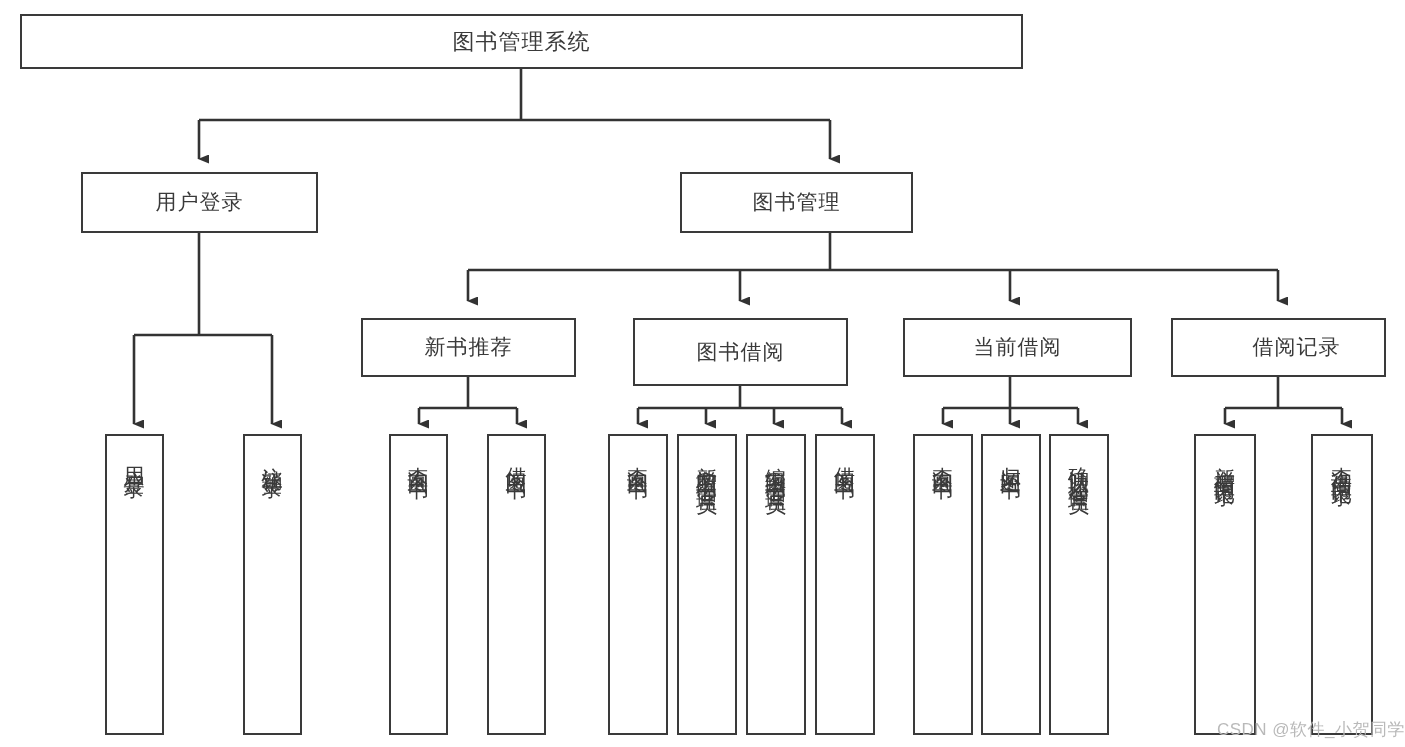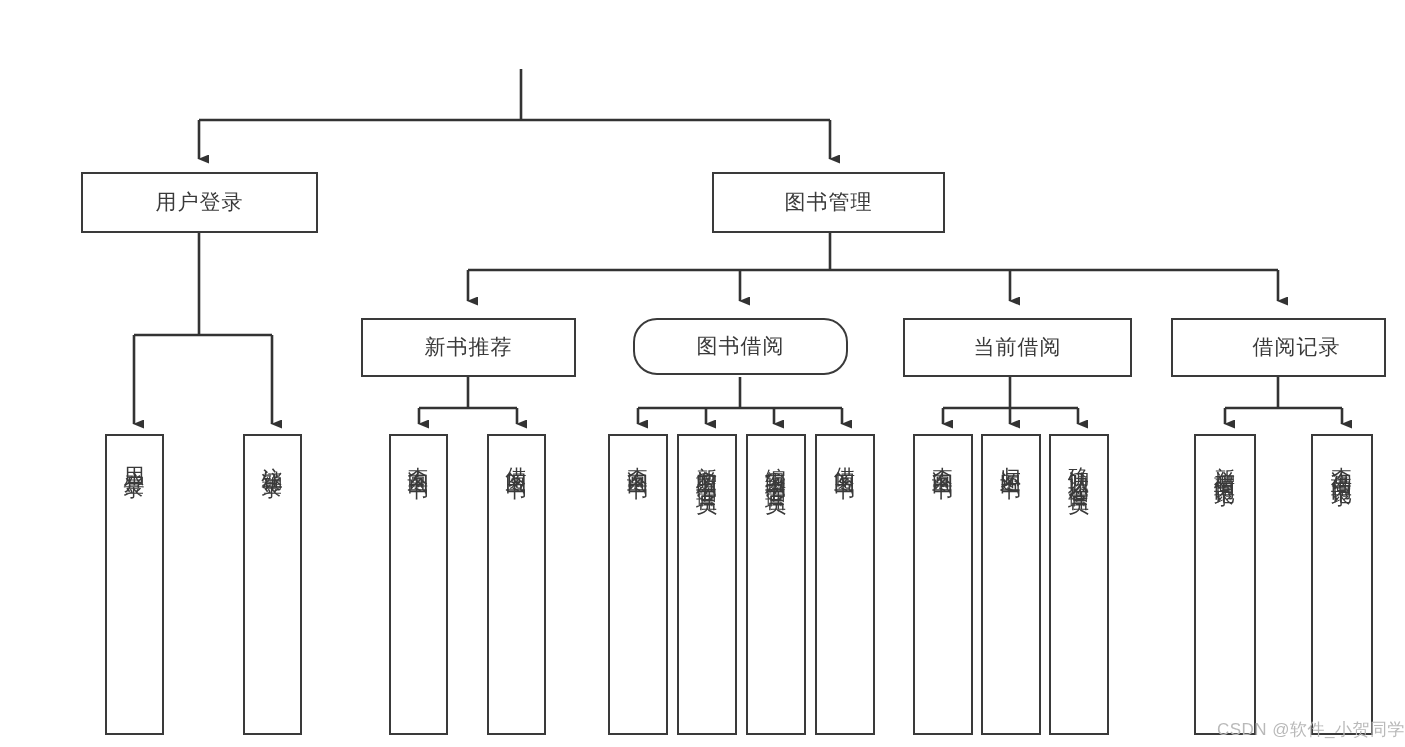--- a/index.html
+++ b/index.html
@@ -124,34 +124,37 @@
       <path d="M1078,408 L1078,424" marker-end="url(#arrowhead)"></path>
 
       <path d="M1278,377 L1278,408"></path>
       <path d="M1225,408 L1342,408"></path>
       <path d="M1225,408 L1225,424" marker-end="url(#arrowhead)"></path>
       <path d="M1342,408 L1342,424" marker-end="url(#arrowhead)"></path>
 
     </g>
   </svg>
 
+  <div class="node horiz root" style="left:20px; top:14px; width:1003px; height:55px;">
+    <span class="node-label">图书管理系统</span>
+  </div>
 
   <div class="node horiz" style="left:81px; top:172px; width:237px; height:61px;">
     <span class="node-label">用户登录</span>
   </div>
 
-  <div class="node horiz" style="left:712px; top:172px; width:233px; height:61px;">
+  <div class="node horiz" style="left:680px; top:172px; width:233px; height:61px;">
     <span class="node-label">图书管理</span>
   </div>
 
   <div class="node horiz" style="left:361px; top:318px; width:215px; height:59px;">
     <span class="node-label">新书推荐</span>
   </div>
 
-  <div class="node horiz" style="left:633px; top:318px; width:215px; height:57px;border-radius:24px;">
+  <div class="node horiz" style="left:633px; top:318px; width:215px; height:68px;">
     <span class="node-label">图书借阅</span>
   </div>
 
   <div class="node horiz" style="left:903px; top:318px; width:229px; height:59px;justify-content:center;">
     <span class="node-label">当前借阅</span>
   </div>
 
   <div class="node horiz" style="left:1171px; top:318px; width:215px; height:59px;padding-left:36px;">
     <span class="node-label">借阅记录</span>
   </div>

